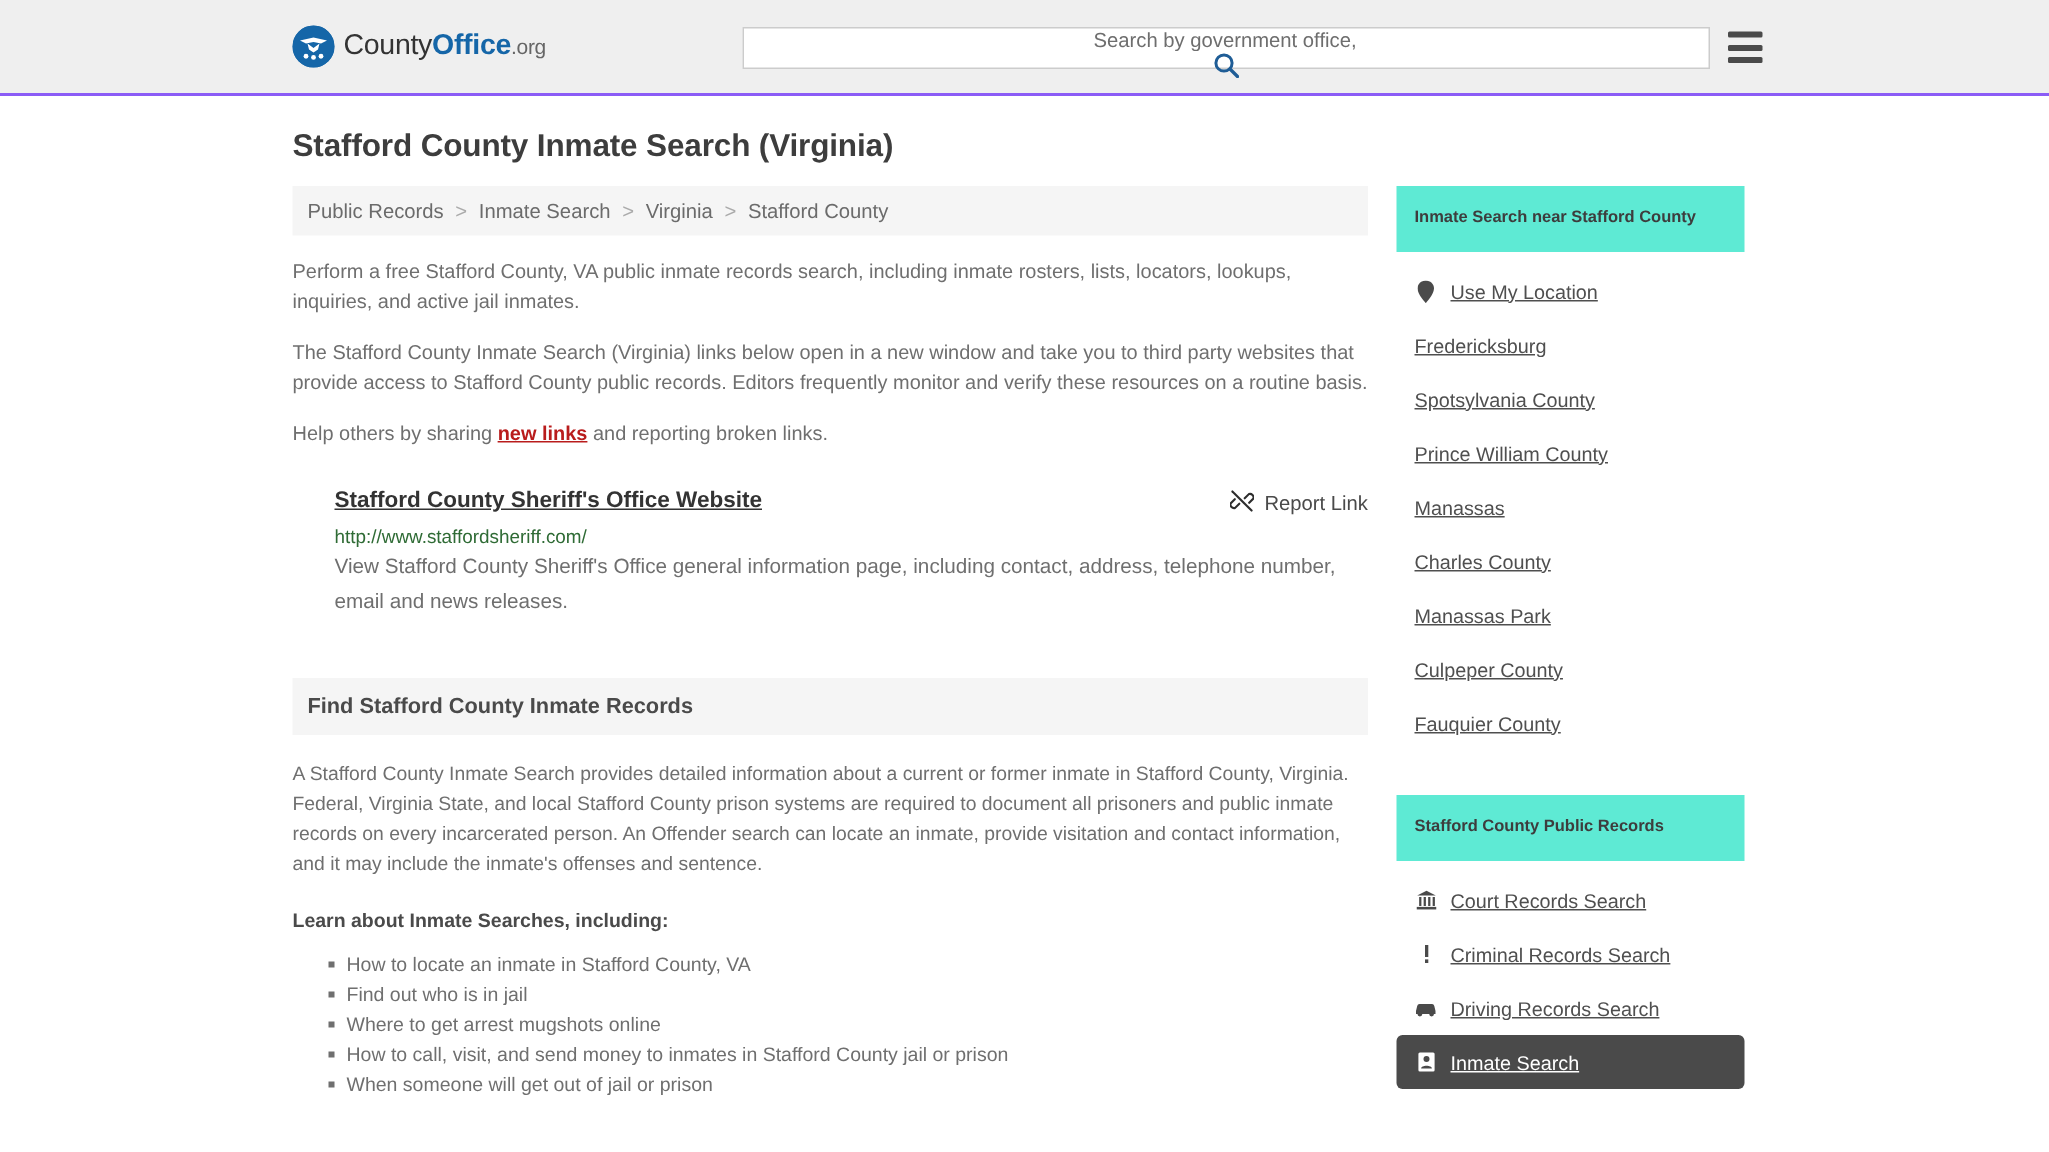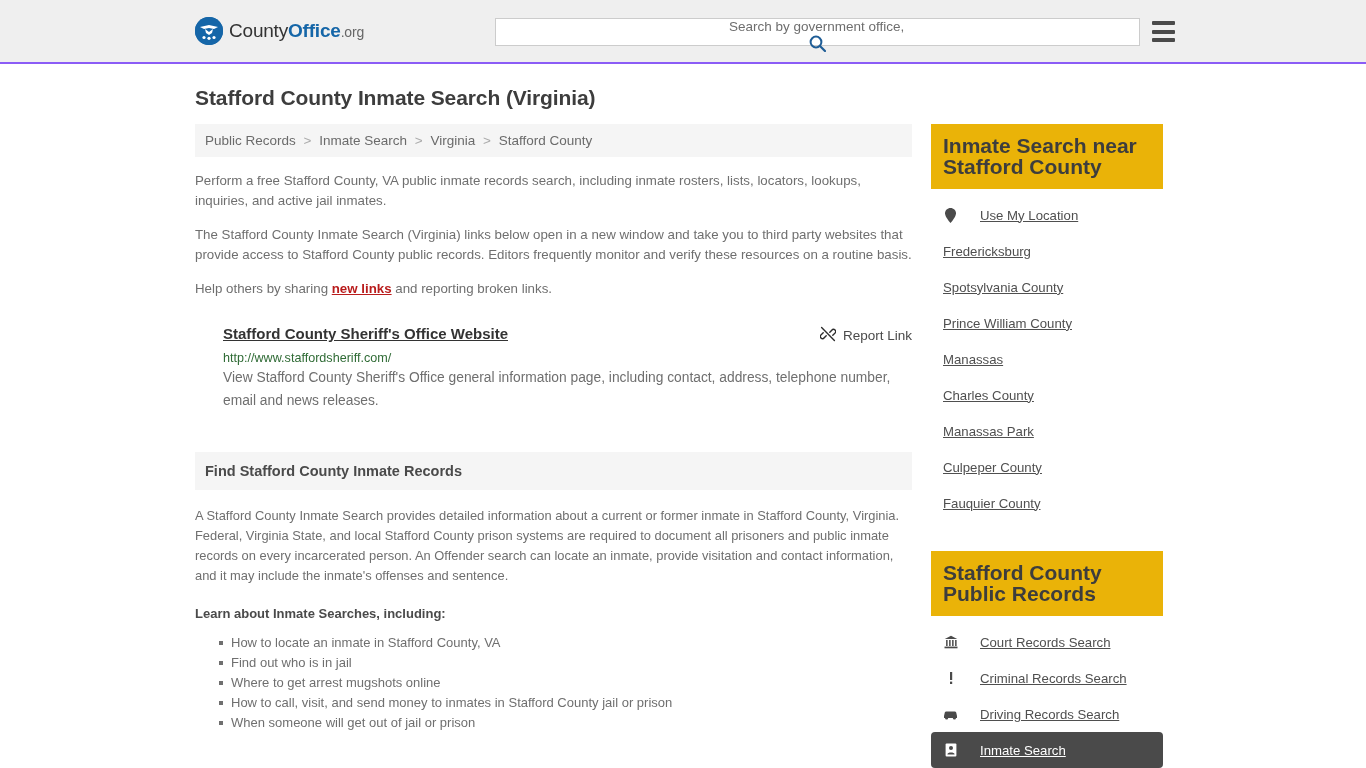--- a/index.html
+++ b/index.html
@@ -221,32 +221,32 @@
     content: "";
     position: absolute;
     left: -12px;
     top: 8px;
     width: 4px; height: 4px;
     background: #6f6f6f;
   }
 
   
   .side-head {
-    background: #eab308;
+    background: #5eead4;
     padding: 11px 12px 12px 12px;
-    font-size: 21px;
+    font-size: 11px;
     font-weight: bold;
     color: #3d3d3d;
     line-height: 21px;
   }
   .side-list { margin: 0; padding: 0; list-style: none; }
   .side-item {
     display: flex;
     align-items: center;
-    gap: 22px;
+    gap: 9px;
     padding: 8px 12px;
     font-size: 13.2px;
     min-height: 36px;
   }
   .side-item:first-child { margin-top: 8px; }
   .side-item a {
     color: #4f4f4f;
     text-decoration: underline;
     cursor: pointer;
   }

